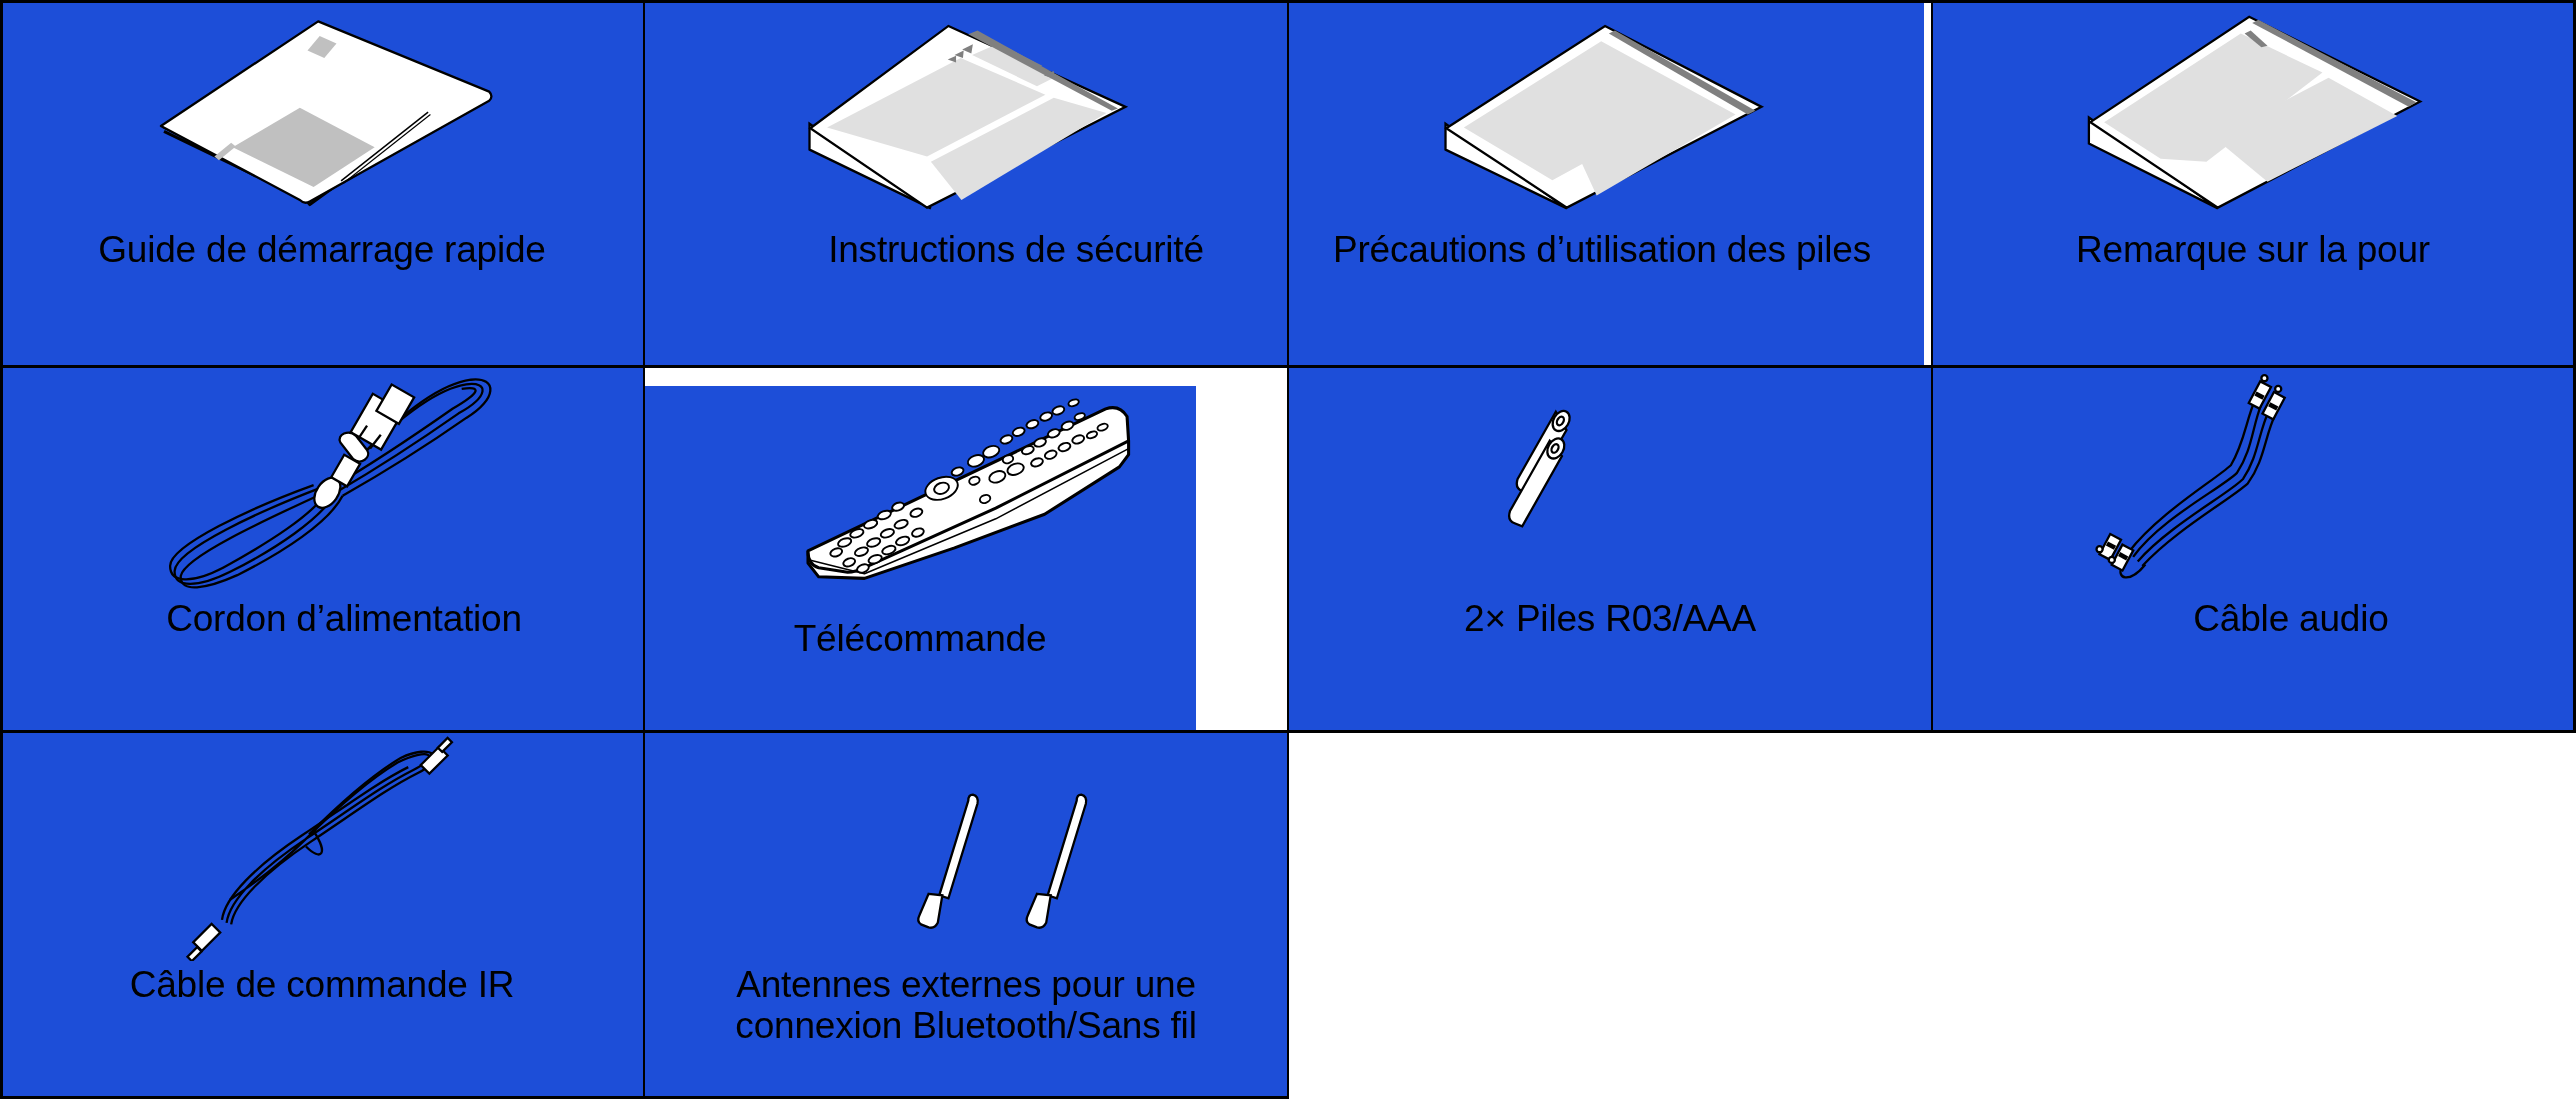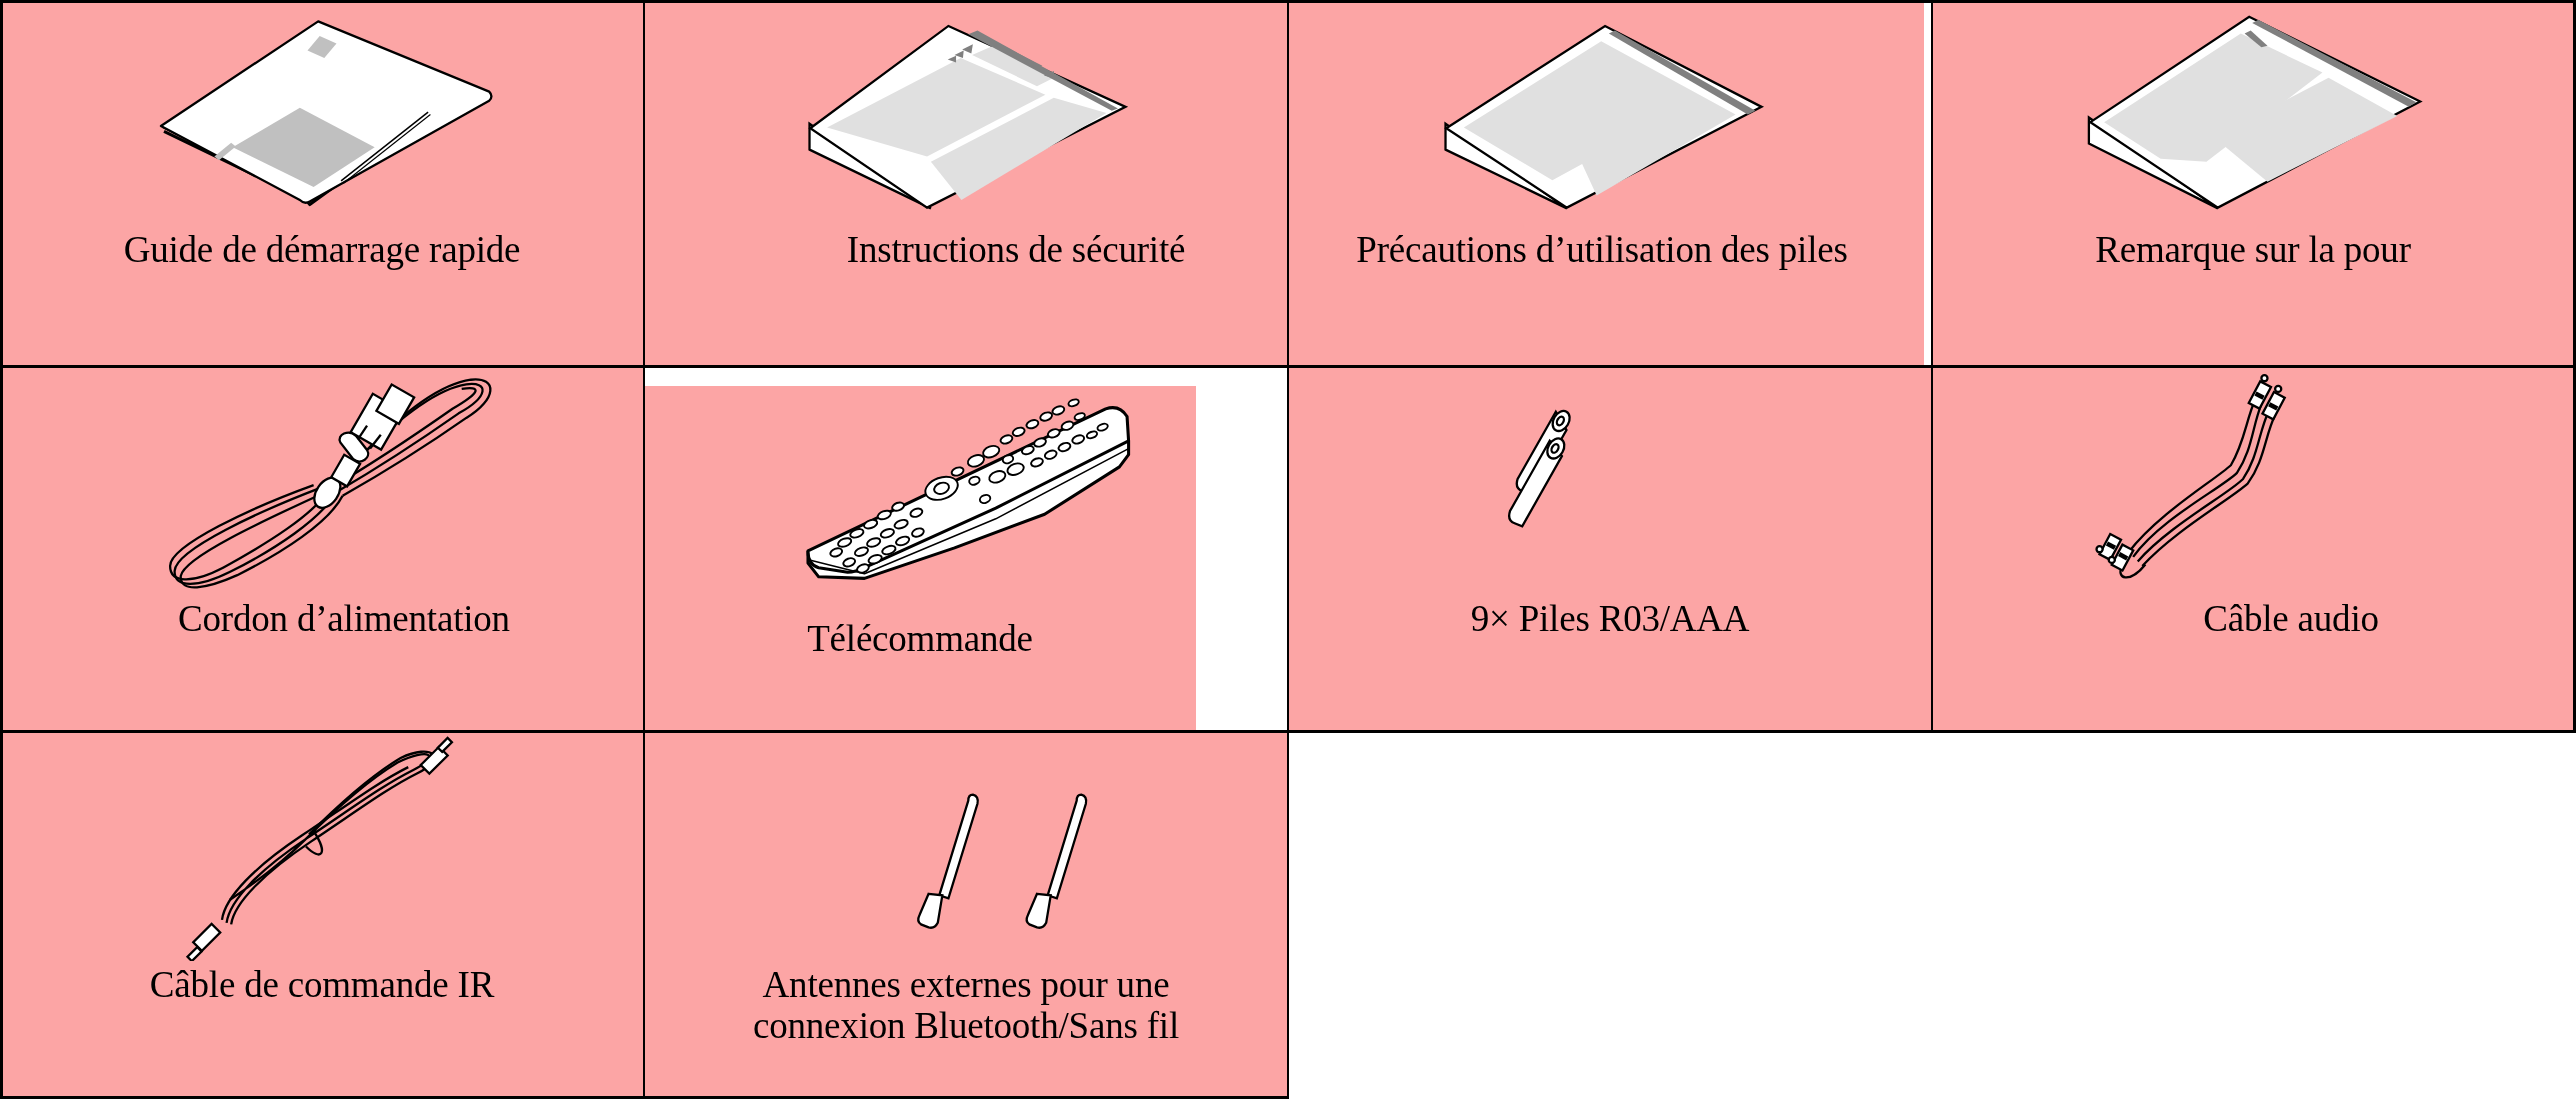--- a/index.html
+++ b/index.html
@@ -1,19 +1,19 @@
 <!DOCTYPE html>
 <html style="font-size:12.2px"><head>
 <meta charset="utf-8">
 <style>
   html, body { margin: 0; padding: 0; background: #ffffff; }
   body { width: 2576px; height: 1100px; position: relative; overflow: hidden;
          font-family: "Liberation Sans", sans-serif; color: #000; }
   .grid { position: absolute; left: 0; top: 0; width: 2576px; height: 1100px; }
-  .cell { position: absolute; box-sizing: border-box; background: #fca5a5; font-family: Liberation Serif, serif; }
+  .cell { position: absolute; box-sizing: border-box; background: #1d4ed8; }
   .cell .art { position: absolute; left: 0; top: 0; width: 100%; height: 229px; }
   .cell .label { position: absolute; left: 0; right: 0; top: 229px; text-align: center;
                  font-size: 37px; line-height: 41px; letter-spacing: -0.2px; }
   .cell .label span { display: block; }
   .line { position: absolute; background: #000; }
   svg { display: block; }
 </style>
 </head>
 <body>
 
@@ -185,21 +185,21 @@
           <path d="M350 60 L300 148 Q296 160 306 164 L316 168 L364 84 Z"></path>
           <ellipse cx="357" cy="72" rx="10" ry="14" transform="rotate(30 357 72)"></ellipse>
           <ellipse cx="356" cy="72" rx="4" ry="6" transform="rotate(30 356 72)"></ellipse>
           <path d="M342 98 L290 190 Q286 202 296 206 L306 210 L358 118 Z"></path>
           <ellipse cx="350" cy="108" rx="10" ry="14" transform="rotate(30 350 108)"></ellipse>
           <ellipse cx="349" cy="108" rx="4" ry="6" transform="rotate(30 349 108)"></ellipse>
         </g>
       </svg>
     </div>
     <div class="label" style="top:232px;">
-      <span>9× Piles R03/AAA</span>
+      <span>2× Piles R03/AAA</span>
     </div>
   </div>
 
   <div class="cell" style="left:1931px;top:366px;width:720px;height:365px;">
     <div class="art">
       <svg width="644" height="229" viewBox="0 0 842 300">
         <g fill="none" stroke="#000" stroke-width="3">
           <path d="M264 250 C300 200 380 160 400 140 C420 110 420 80 432 50"></path>
           <path d="M270 256 C310 210 388 168 408 148 C428 118 428 88 442 58"></path>
           <path d="M258 244 C296 194 370 150 392 130 C410 100 412 70 424 44"></path>

